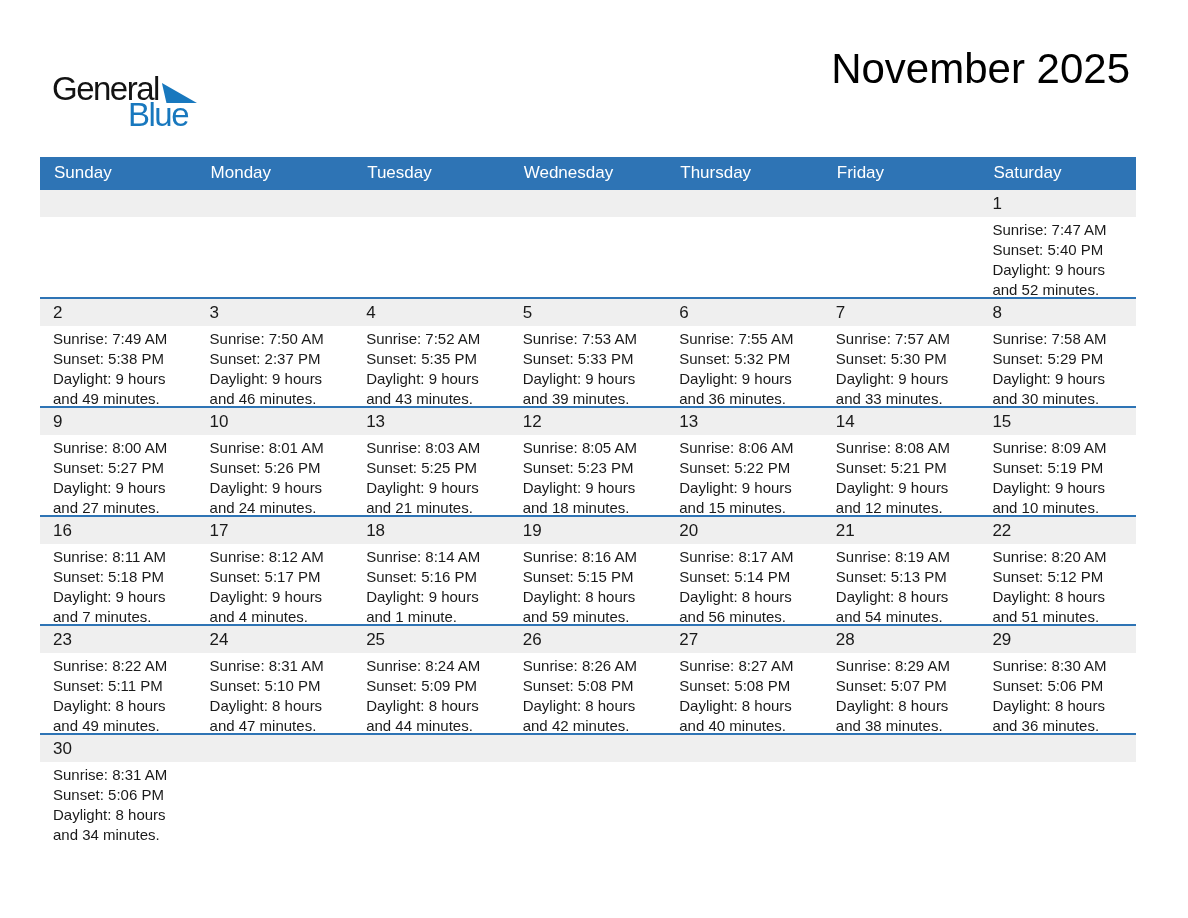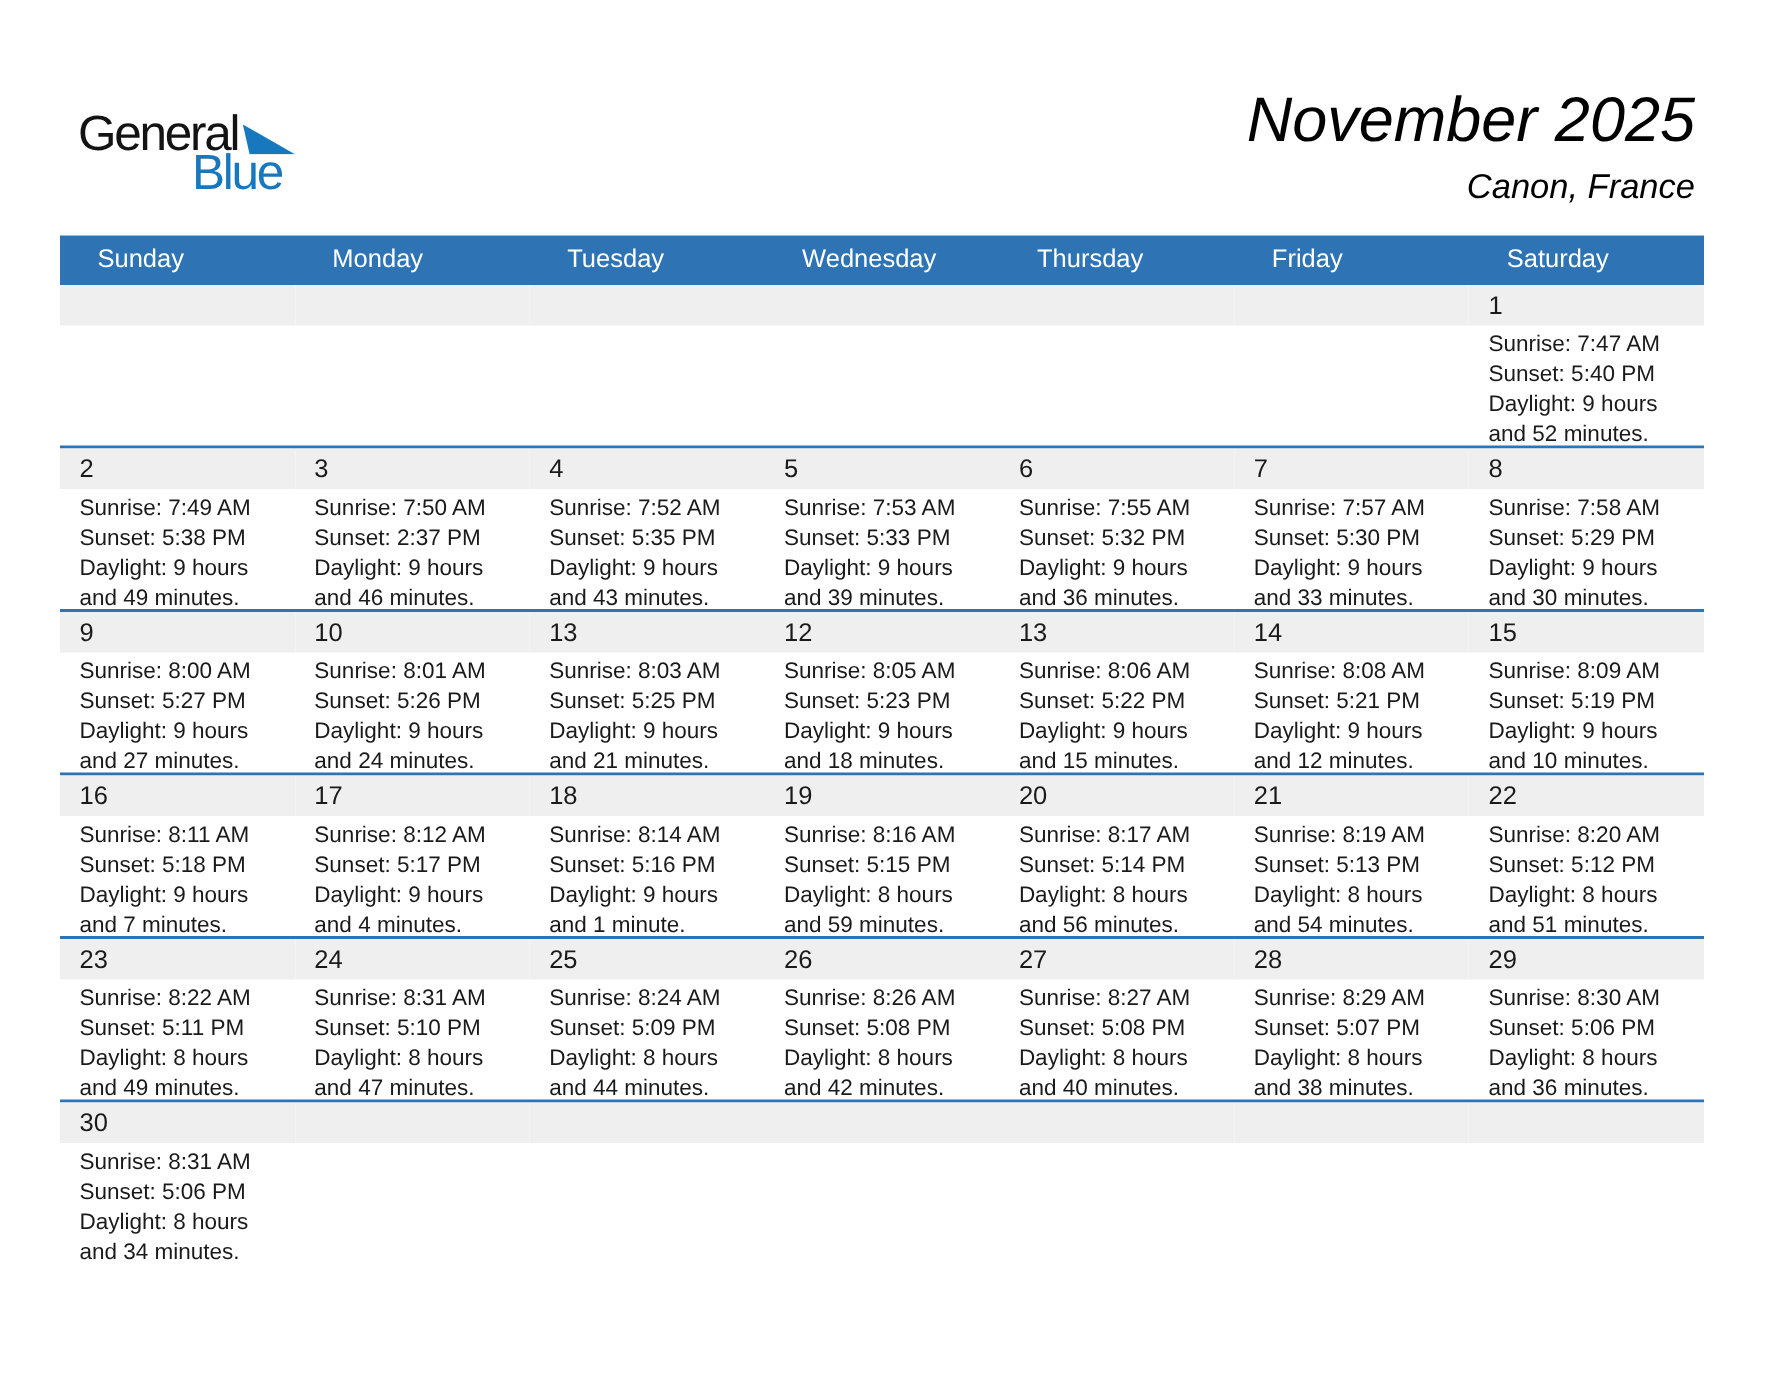--- a/index.html
+++ b/index.html
@@ -27,32 +27,32 @@
   }
   .logo-triangle{
     display:inline-block;width:35px;height:20px;margin:0 0 2px 3px;
     background:var(--logo-blue);
     clip-path:polygon(0 0,100% 100%,13% 100%);
   }
   .logo-blue-text{
     font-size:33px;line-height:1;color:var(--logo-blue);font-weight:500;
     letter-spacing:-1.5px;margin-top:-7px;padding-left:76px;
   }
-  .titles{position:absolute;top:57px;right:58px;text-align:right;font-style:italic;}
+  .titles{position:absolute;top:46px;right:58px;}
   .month-title{font-size:42px;line-height:1.1;font-weight:400;color:var(--title-text);}
   .location-subtitle{font-size:23px;line-height:1.1;font-weight:400;color:var(--title-text);margin-top:9px;}
 
   
   .cal{position:absolute;left:40px;top:157px;width:1096px;}
   .weekday-row{
     display:flex;background:var(--header-bar);height:31px;align-items:center;
   }
   .weekday{
     width:14.2857%;color:var(--header-text);font-size:17px;font-weight:400;
-    padding-left:14px;white-space:nowrap;margin-left:11px;
+    padding-left:14px;white-space:nowrap;
   }
   .week-row{display:flex;border-top:2px solid var(--divider);height:109px;}
   .day-cell{width:14.2857%;height:100%;}
   .day-band{
     background:var(--day-band);height:27px;line-height:28px;
     font-size:17px;color:var(--body-text);padding-left:13px;
   }
   .day-details{
     padding:3px 6px 0 13px;font-size:15px;line-height:20px;color:var(--body-text);
     white-space:nowrap;
@@ -66,21 +66,20 @@
   <div class="logo">
     <div class="logo-row1">
       <span class="logo-general">General</span>
       <span class="logo-triangle"></span>
     </div>
     <div class="logo-blue-text">Blue</div>
   </div>
 
   <div class="titles">
     <div class="month-title">November 2025</div>
-    <div class="location-subtitle">Canon, France</div>
   </div>
 
   <div class="cal">
     <div class="weekday-row">
       <div class="weekday">Sunday</div>
       <div class="weekday">Monday</div>
       <div class="weekday">Tuesday</div>
       <div class="weekday">Wednesday</div>
       <div class="weekday">Thursday</div>
       <div class="weekday">Friday</div>

